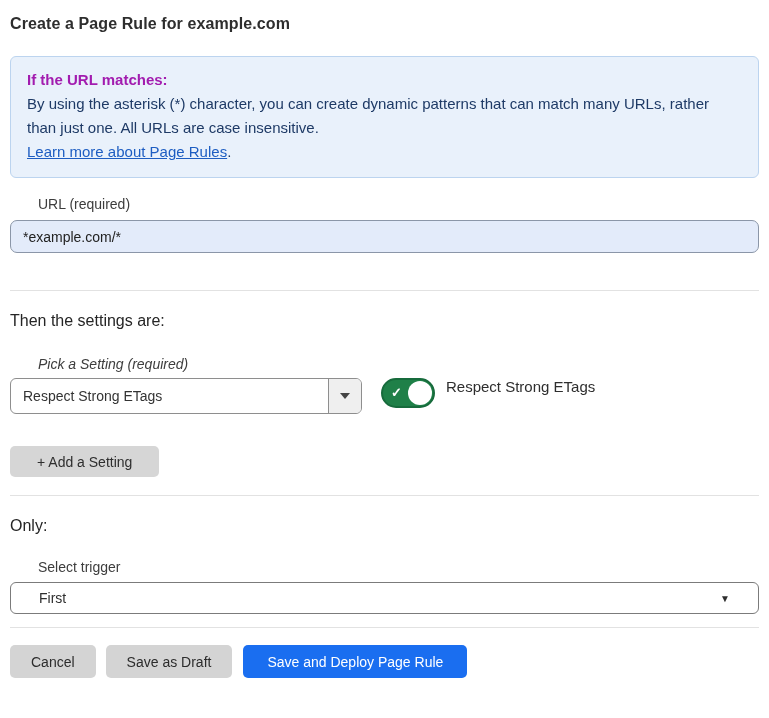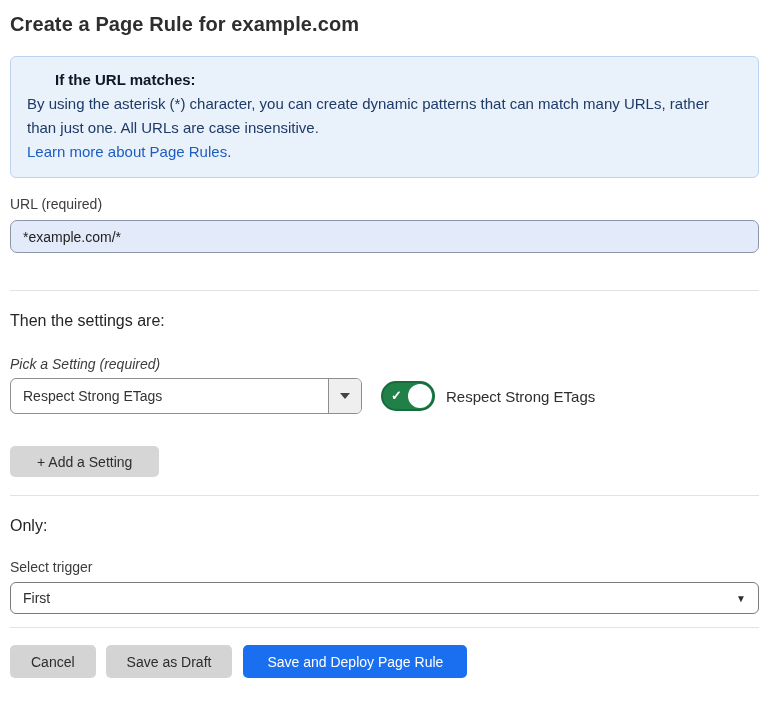--- a/index.html
+++ b/index.html
@@ -7,47 +7,48 @@
   body {
     font-family: "Liberation Sans", sans-serif;
     color: #2f2f2f;
     width: 769px;
     height: 718px;
     overflow: hidden;
   }
   .page { width: 769px; padding: 12px 10px 0 10px; }
 
   .page-title {
-    font-size: 20px;
+    font-size: 16px;
     font-weight: 700;
     color: #2e2e2e;
     line-height: 24px;
     letter-spacing: 0.1px;
   }
 
   
   .info-box {
     margin-top: 20px;
     background: #e9f1fb;
     border: 1px solid #bcd4ef;
     border-radius: 6px;
     padding: 11px 16px 13px 16px;
     font-size: 15px;
     line-height: 24px;
     color: #1e3a66;
   }
-  .info-heading { font-weight: 700; color: #0f172a; margin-left: 28px; }
-  .info-link { color: #1d5dc2; cursor: pointer; }
+  .info-heading { font-weight: 700; color: #a21caf; }
+  .info-link { color: #1d5dc2; text-decoration: underline; cursor: pointer; }
   .info-link-suffix { color: #1e3a66; }
 
   .field-label {
     display: block;
     font-size: 14px;
     color: #3d3d3d;
     line-height: 16px;
+    margin-left: 28px;
   }
   .url-label { margin-top: 18px; }
 
   .url-input {
     margin-top: 8px;
     width: 100%;
     height: 33px;
     background: #e3ebfa;
     border: 1px solid #8b96a8;
     border-radius: 7px;
@@ -68,21 +69,21 @@
     font-weight: 400;
     color: #252525;
     line-height: 19px;
   }
   .settings-heading { margin-top: 20px; }
   .pick-label { margin-top: 26px; font-style: italic; }
 
   .setting-row {
     margin-top: 6px;
     display: flex;
-    align-items: center;
+    align-items: flex-start;
   }
 
   
   .combo {
     width: 352px;
     height: 36px;
     background: #ffffff;
     border: 1px solid #8e8e8e;
     border-radius: 6px;
     display: flex;
@@ -167,21 +168,21 @@
   .order-select {
     margin-top: 7px;
     width: 100%;
     height: 32px;
     background: #ffffff;
     border: 1px solid #7b7b7b;
     border-radius: 6px;
     display: flex;
     align-items: center;
     justify-content: space-between;
-    padding: 0 12px;
+    padding: 0 28px;
     font-size: 14px;
     color: #2e2e2e;
     cursor: pointer;
   }
   .order-caret {
     font-size: 10px;
     color: #2e2e2e;
   }
 
   .help-text {

